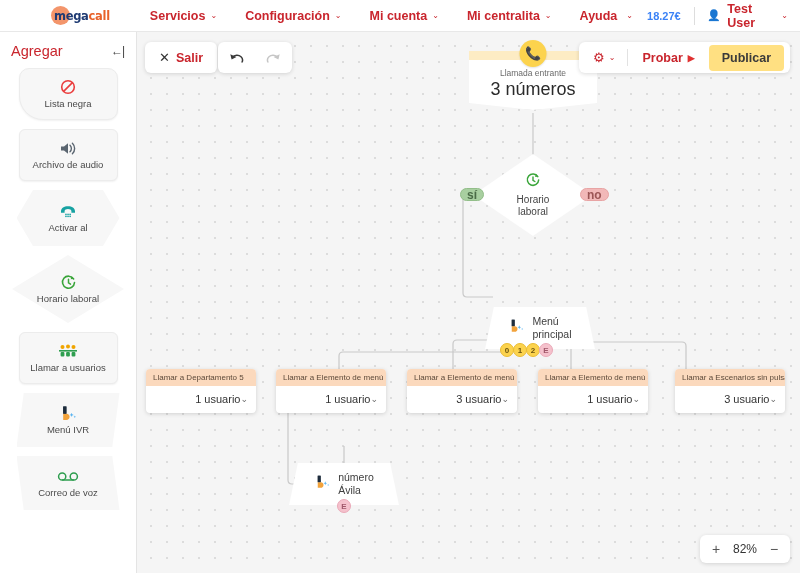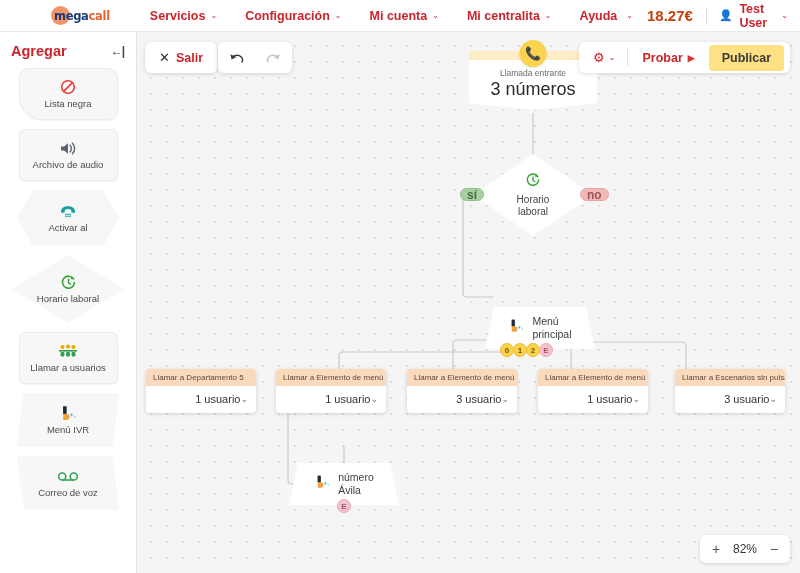--- a/index.html
+++ b/index.html
@@ -39,41 +39,40 @@
   .logo-call{ color:#e8622a; }
 
   .nav-items{ display:flex; align-items:center; margin-left:26px; gap:0px; }
   .nav-item{
     color:#c9252d; font-size:12.5px; font-weight:bold;
     padding:0 14px; cursor:pointer; white-space:nowrap;
     display:flex; align-items:center; gap:5px;
   }
   .caret{ font-size:8px; color:#c9252d; font-weight:normal; line-height:1;}
   .nav-right{ margin-left:auto; display:flex; align-items:center; margin-right:12px; }
-  .balance{ color:#c2410c; font-size:15px; font-weight:bold; padding-right:13px; }
+  .balance{ color:#3b82f6; font-size:11px; font-weight:bold; padding-right:13px; }
   .divider-v{ width:1px; height:18px; background:#ddd; }
   .user{
     color:#c9252d; font-size:12.5px; font-weight:bold;
     padding-left:13px; display:flex; align-items:center; gap:6px; cursor:pointer;
   }
   .user-ico{ font-size:11px; }
 
   
   .body-wrap{ display:flex; width:800px; height:541px; }
 
   
   .sidebar{
     width:137px; height:541px; background:#fff;
     border-right:1px solid #e4e4e4;
     padding-top:8px; position:relative; z-index:30;
   }
   .sb-head{
     display:flex; align-items:center; justify-content:space-between;
     padding:3px 12px 0 11px;
-    font-weight:bold;
   }
   .sb-title{ color:#c9252d; font-size:14.5px; }
   .sb-collapse{ color:#444; font-size:12px; cursor:pointer; letter-spacing:-1px;}
   .sb-list{ margin-top:9px; display:flex; flex-direction:column; align-items:center; gap:9px; }
 
   .sb-item{
     width:99px; height:52px; background:#f7f7f7;
     border:1px solid #ececec;
     display:flex; flex-direction:column; align-items:center; justify-content:center;
     gap:3px; cursor:pointer;

